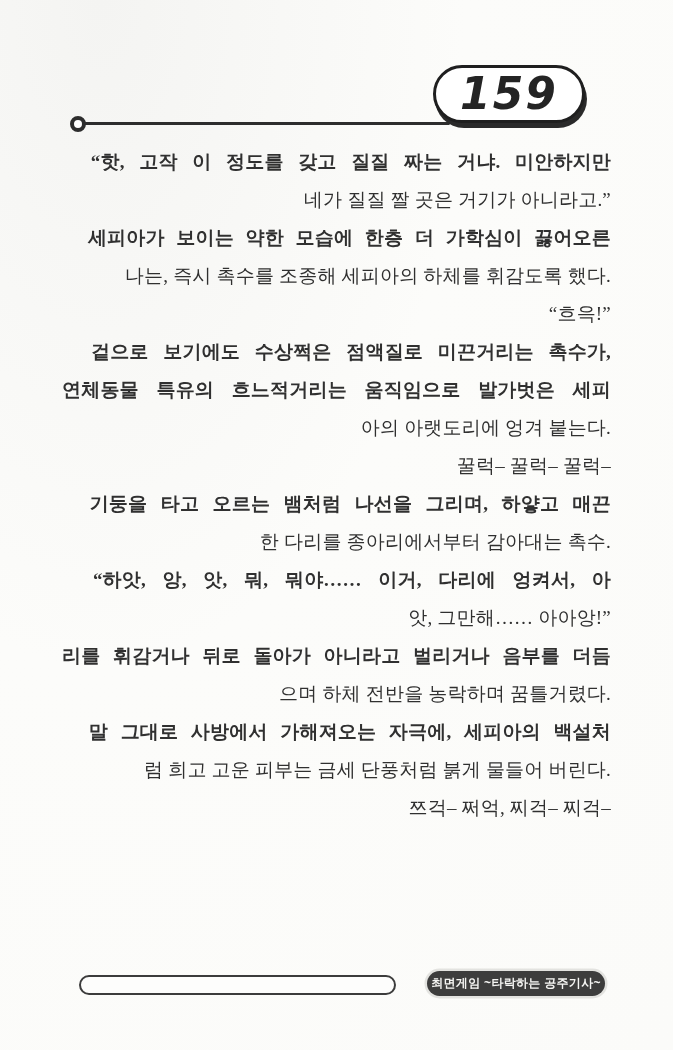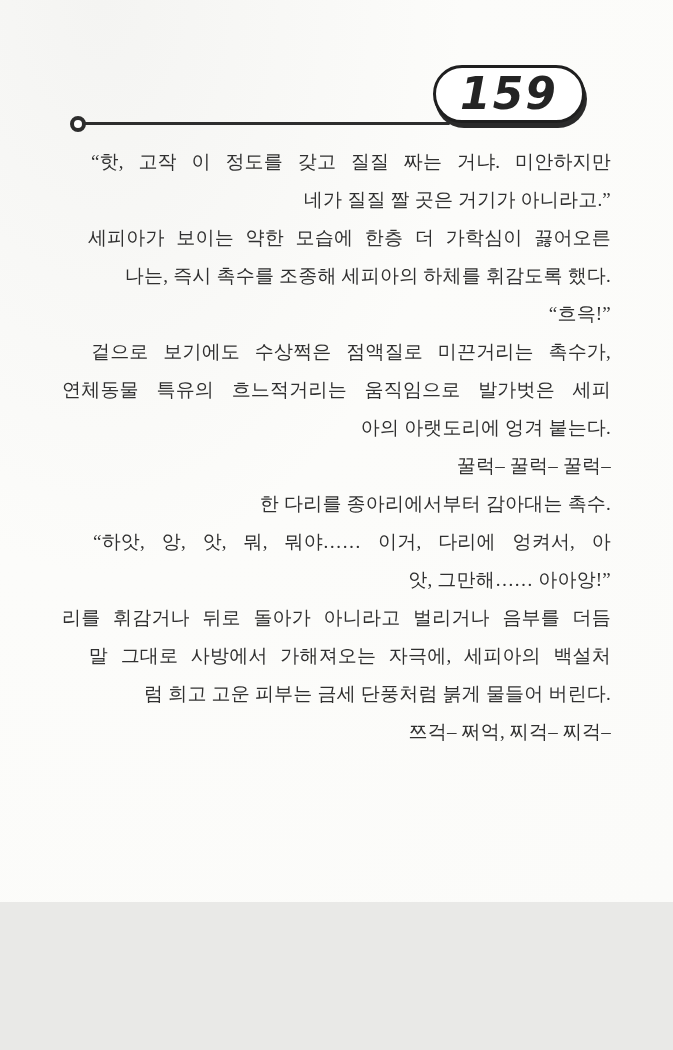--- a/index.html
+++ b/index.html
@@ -3,21 +3,21 @@
 <meta charset="utf-8">
 <style>
   html, body { margin: 0; padding: 0; }
   body {
     width: 673px; height: 1050px;
     background: #e9e9e7;
     font-family: "Liberation Serif", "DejaVu Serif", serif;
   }
   .page {
     position: relative;
-    width: 673px; height: 902px;
+    width: 673px; height: 1050px;
     background: radial-gradient(ellipse at 15% 0%, #f4f4f2 0%, #fcfcfa 45%, #fbfbf9 100%);
     color: #2e2e2e;
     overflow: hidden;
   }
 
   
   .header-rule {
     position: absolute;
     left: 84px; top: 122px;
     width: 366px; height: 3px;
@@ -66,20 +66,21 @@
     line-height: 38px;
     font-size: 19px;
     letter-spacing: 0.2px;
     color: #303030;
     text-align: right;
     overflow: hidden;
   }
   .line.fill {
     text-align: justify;
     text-align-last: justify;
+    font-weight: bold;
   }
 
   
   .footer-rule-box {
     position: absolute;
     left: 79px; top: 975px;
     width: 317px; height: 20px;
     box-sizing: border-box;
     border: 2px solid #3c3c3c;
     border-radius: 11px;
@@ -129,28 +130,30 @@
       </div>
       <div class="para">
         <div class="line fill">　겉으로 보기에도 수상쩍은 점액질로 미끈거리는 촉수가,</div>
         <div class="line fill">연체동물 특유의 흐느적거리는 움직임으로 발가벗은 세피</div>
         <div class="line">아의 아랫도리에 엉겨 붙는다.</div>
       </div>
       <div class="para">
         <div class="line">　꿀럭– 꿀럭– 꿀럭–</div>
       </div>
       <div class="para">
+        <div class="line fill">　기둥을 타고 오르는 뱀처럼 나선을 그리며, 하얗고 매끈</div>
         <div class="line">한 다리를 종아리에서부터 감아대는 촉수.</div>
       </div>
       <div class="para">
         <div class="line fill">　“하앗, 앙, 앗, 뭐, 뭐야…… 이거, 다리에 엉켜서, 아</div>
         <div class="line">앗, 그만해…… 아아앙!”</div>
       </div>
       <div class="para">
         <div class="line fill">리를 휘감거나 뒤로 돌아가 아니라고 벌리거나 음부를 더듬</div>
+        <div class="line">으며 하체 전반을 농락하며 꿈틀거렸다.</div>
       </div>
       <div class="para">
         <div class="line fill">　말 그대로 사방에서 가해져오는 자극에, 세피아의 백설처</div>
         <div class="line">럼 희고 고운 피부는 금세 단풍처럼 붉게 물들어 버린다.</div>
       </div>
       <div class="para">
         <div class="line">　쯔걱– 쩌억, 찌걱– 찌걱–</div>
       </div>
     </div>
 

